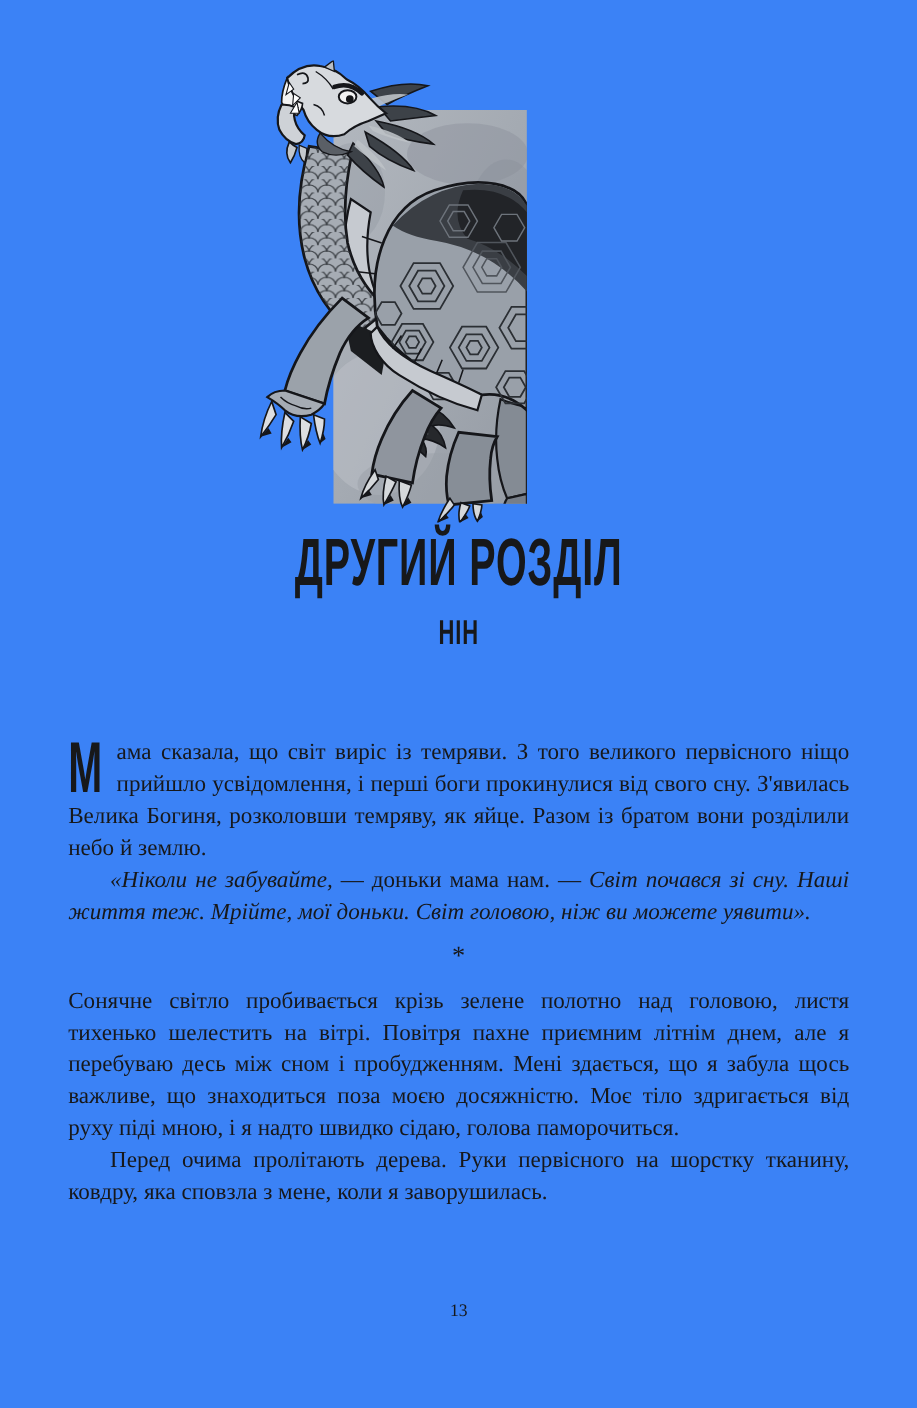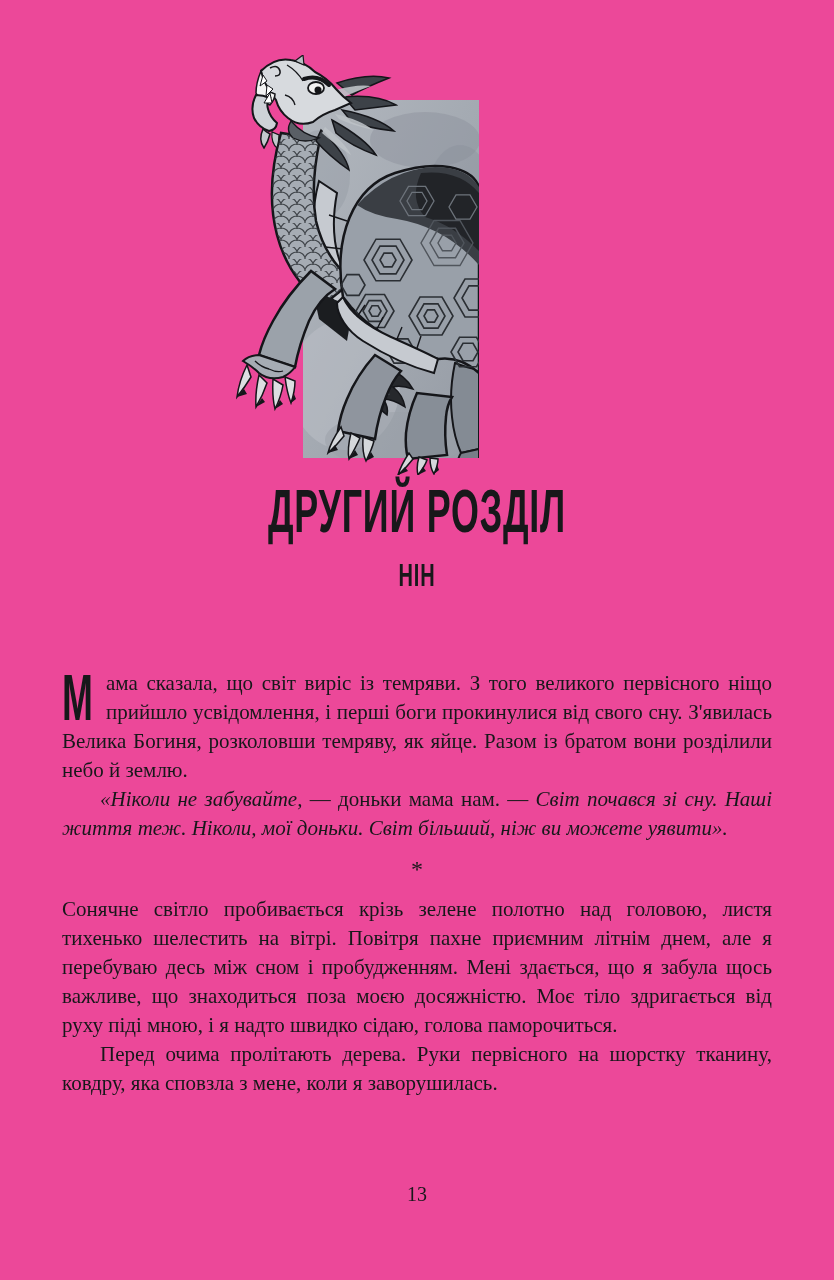--- a/index.html
+++ b/index.html
@@ -4,21 +4,21 @@
 <style>
   html,body{margin:0;padding:0;}
   body{
     width:834px;height:1280px;
     background:#ffffff;
     font-family:"Liberation Serif", serif;
     color:#17181a;
   }
   .page{
     position:relative;width:834px;height:1280px;
-    background:#ec4899;overflow:hidden;
+    background:#3b82f6;overflow:hidden;
   }
 
   
   .illustration{
     position:absolute;left:225px;top:55px;width:260px;height:420px;
   }
 
   
   .chapter-title{
     position:absolute;top:482px;left:0;width:100%;
@@ -73,21 +73,21 @@
 
   .separator{
     height:52px;
     display:flex;align-items:center;justify-content:center;
     font-size:24px;line-height:24px;
     text-align:center;
   }
 
   .page-number{
     position:absolute;top:1183px;left:0;width:100%;
-    text-align:center;font-size:20px;
+    text-align:center;font-size:16px;
   }
 </style>
 </head>
 <body>
 
 <div class="page">
 
   <div class="illustration">
     <svg width="260" height="420" viewBox="0 0 260 420" xmlns="http://www.w3.org/2000/svg">
       <defs>
@@ -225,21 +225,21 @@
   </div>
   <div class="chapter-subtitle">
     <span class="stretch">НІН</span>
   </div>
 
   <div class="text-block">
     <p>
       <span class="dropcap-box"><span class="dropcap">М</span></span><span>ама сказала, що світ виріс із темряви. З того великого первісного ніщо прийшло усвідомлення, і перші боги прокинулися від свого сну. З'явилась Велика Богиня, розколовши темряву, як яйце. Разом із братом вони розділили небо й землю.</span>
     </p>
     <p class="indent">
-      <span class="it">«Ніколи не забувайте, </span><span>— доньки мама нам. — </span><span class="it">Світ почався зі сну. Наші життя теж. Ніколи, мої доньки. Світ більший, ніж ви можете уявити».</span>
+      <span class="it">«Ніколи не забувайте, </span><span>— доньки мама нам. — </span><span class="it">Світ почався зі сну. Наші життя теж. Мрійте, мої доньки. Світ головою, ніж ви можете уявити».</span>
     </p>
     <div class="separator">*</div>
     <p>Сонячне світло пробивається крізь зелене полотно над головою, листя тихенько шелестить на вітрі. Повітря пахне приємним літнім днем, але я перебуваю десь між сном і пробудженням. Мені здається, що я забула щось важливе, що знаходиться поза моєю досяжністю. Моє тіло здригається від руху піді мною, і я надто швидко сідаю, голова паморочиться.</p>
     <p class="indent">Перед очима пролітають дерева. Руки первісного на шорстку тканину, ковдру, яка сповзла з мене, коли я заворушилась.</p>
   </div>
 
   <div class="page-number">13</div>
 
 </div>
 

